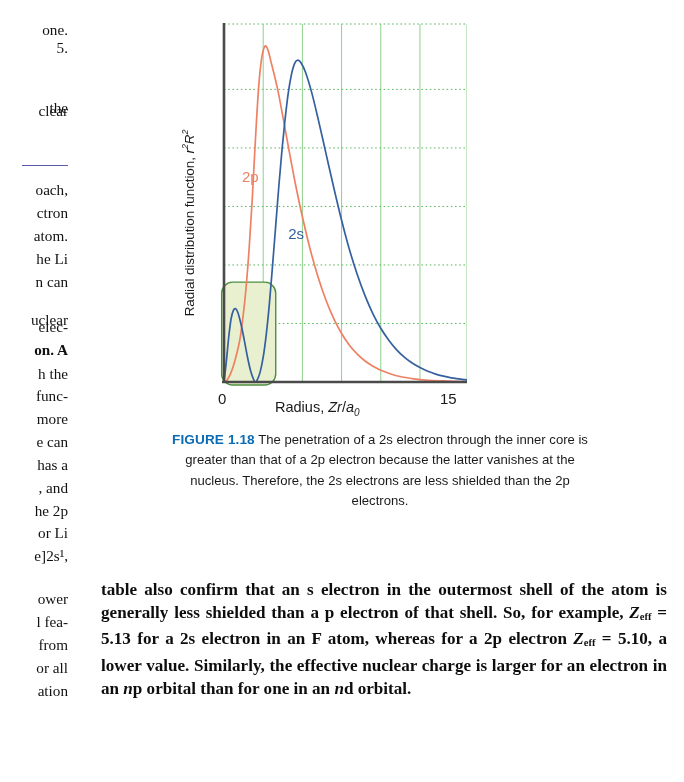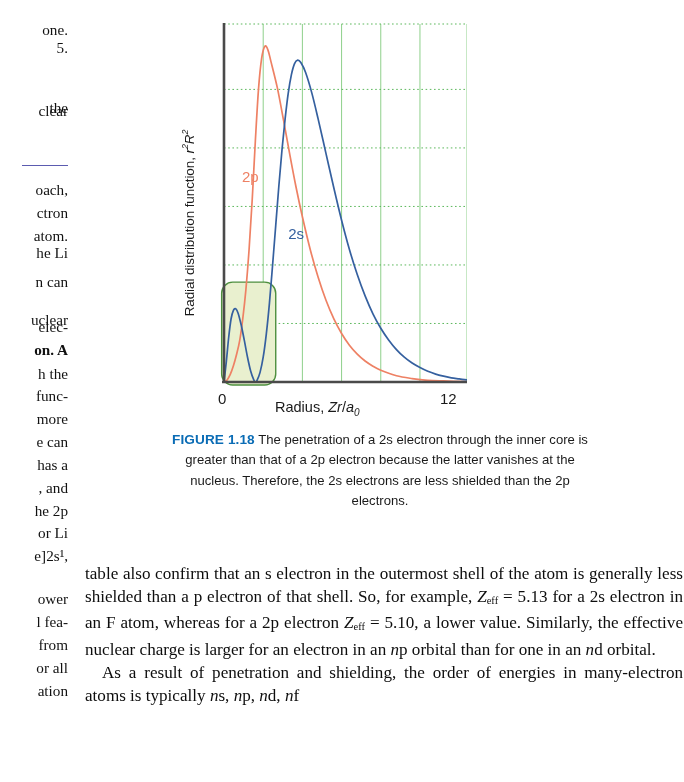--- a/index.html
+++ b/index.html
@@ -136,37 +136,37 @@
     position: absolute;
     left: 85px;
     top: 563px;
     width: 598px;
     font-family: "Liberation Serif", serif;
     font-size: 17.1px;
     line-height: 22.6px;
     color: #0d0d0d;
     text-align: justify;
   }
-  #body-text p { margin: 0; }
+  #body-text p { margin: 16px; font-weight: bold; }
   #body-text p.indent { text-indent: 17px; }
   #body-text i { font-style: italic; }
   #body-text sub { font-size: 10.5px; vertical-align: -0.22em; }
 </style>
 </head>
 <body>
 
 <div id="left-column">
     <div class="lc-line" style="top: 22px;">one.</div>
     <div class="lc-line" style="top: 40px;">5.</div>
     <div class="lc-line" style="top: 84px; margin-top: 16px;">the</div>
     <div class="lc-line" style="top: 103px;">clear</div>
     <div class="lc-line" style="top: 182px;">oach,</div>
     <div class="lc-line" style="top: 205px;">ctron</div>
     <div class="lc-line" style="top: 228px;">atom.</div>
-    <div class="lc-line" style="top: 245px;">he Li</div>
+    <div class="lc-line" style="top: 251px;">he Li</div>
     <div class="lc-line" style="top: 274px;">n can</div>
     <div class="lc-line" style="top: 312px;">uclear</div>
     <div class="lc-line" style="top: 319px;">elec-</div>
     <div class="lc-line bold" style="top: 342px;">on. A</div>
     <div class="lc-line" style="top: 366px;">h the</div>
     <div class="lc-line" style="top: 388px;">func-</div>
     <div class="lc-line" style="top: 411px;">more</div>
     <div class="lc-line" style="top: 434px;">e can</div>
     <div class="lc-line" style="top: 457px;">has a</div>
     <div class="lc-line" style="top: 480px;">, and</div>
@@ -205,27 +205,26 @@
         <rect x="1.6483870967741936" y="260.1730769230769" width="54.08709677419355" height="102.8269230769231" rx="11" ry="11" fill="#e9f0cf" stroke="#4d8f3e" stroke-width="1.4"></rect>
         <path d="M 4.00 360.00 C 4.52 359.66, 6.09 359.20, 7.14 357.93 C 8.18 356.67, 9.23 354.78, 10.27 352.43 C 11.32 350.07, 12.36 347.15, 13.41 343.82 C 14.45 340.49, 15.50 336.65, 16.54 332.46 C 17.59 328.27, 18.63 324.72, 19.68 318.69 C 20.72 312.67, 21.77 304.92, 22.81 296.32 C 23.86 287.71, 24.90 278.53, 25.95 267.06 C 26.99 255.58, 28.04 242.39, 29.08 227.47 C 30.13 212.55, 31.17 195.63, 32.22 177.56 C 33.26 159.49, 34.31 137.40, 35.35 119.04 C 36.40 100.68, 37.45 81.17, 38.49 67.40 C 39.54 53.63, 40.58 43.59, 41.63 36.42 C 42.67 29.25, 43.72 25.81, 44.76 24.38 C 45.81 22.94, 46.85 25.24, 47.90 27.82 C 48.94 30.40, 49.46 33.55, 51.03 39.87 C 52.60 46.18, 55.21 55.93, 57.30 65.68 C 59.39 75.44, 61.48 87.20, 63.57 98.38 C 65.66 109.57, 67.75 121.62, 69.85 132.81 C 71.94 144.00, 74.03 155.18, 76.12 165.51 C 78.21 175.84, 80.04 184.44, 82.39 194.77 C 84.74 205.10, 87.61 217.43, 90.23 227.47 C 92.84 237.51, 95.45 246.58, 98.06 255.01 C 100.68 263.44, 103.29 271.13, 105.90 278.07 C 108.52 285.02, 111.13 291.10, 113.74 296.66 C 116.35 302.23, 118.97 307.05, 121.58 311.46 C 124.19 315.88, 126.81 319.73, 129.42 323.17 C 132.03 326.61, 134.65 329.48, 137.26 332.12 C 139.87 334.76, 142.48 336.99, 145.10 339.00 C 147.71 341.01, 150.32 342.62, 152.94 344.17 C 155.55 345.71, 156.85 346.69, 160.77 348.30 C 164.69 349.90, 171.23 352.43, 176.45 353.80 C 181.68 355.18, 186.90 355.81, 192.13 356.56 C 197.35 357.30, 202.58 357.88, 207.81 358.28 C 213.03 358.68, 216.95 358.74, 223.48 358.97 C 230.02 359.20, 243.08 359.54, 247.00 359.66" fill="none" stroke="#ee8164" stroke-width="1.7" stroke-linejoin="round" stroke-linecap="round"></path>
         <path d="M 4.00 360.00 C 4.39 356.56, 5.57 346.80, 6.35 339.35 C 7.14 331.89, 7.92 322.31, 8.70 315.25 C 9.49 308.19, 10.27 301.48, 11.05 297.01 C 11.84 292.53, 12.62 290.12, 13.41 288.40 C 14.19 286.68, 14.97 286.22, 15.76 286.68 C 16.54 287.14, 17.20 288.40, 18.11 291.15 C 19.02 293.91, 20.20 298.61, 21.25 303.20 C 22.29 307.79, 23.34 313.36, 24.38 318.69 C 25.43 324.03, 26.47 330.17, 27.52 335.22 C 28.56 340.26, 29.61 345.20, 30.65 348.98 C 31.70 352.77, 33.00 356.10, 33.79 357.93 C 34.57 359.77, 34.83 359.89, 35.35 360.00 C 35.88 360.11, 36.14 360.23, 36.92 358.62 C 37.71 357.02, 39.01 354.26, 40.06 350.36 C 41.10 346.46, 42.15 341.64, 43.19 335.22 C 44.24 328.79, 45.28 320.87, 46.33 311.81 C 47.37 302.74, 48.42 292.30, 49.46 280.83 C 50.51 269.35, 51.55 255.87, 52.60 242.96 C 53.65 230.05, 54.69 216.57, 55.74 203.38 C 56.78 190.18, 57.83 176.41, 58.87 163.79 C 59.92 151.17, 60.96 138.83, 62.01 127.64 C 63.05 116.46, 64.10 106.13, 65.14 96.66 C 66.19 87.20, 67.23 78.19, 68.28 70.85 C 69.32 63.50, 70.37 57.48, 71.41 52.60 C 72.46 47.73, 73.50 44.00, 74.55 41.59 C 75.59 39.18, 76.64 38.32, 77.68 38.14 C 78.73 37.97, 79.51 38.55, 80.82 40.55 C 82.13 42.56, 83.69 45.14, 85.52 50.19 C 87.35 55.24, 89.70 63.10, 91.79 70.85 C 93.88 78.59, 95.71 86.62, 98.06 96.66 C 100.42 106.70, 103.29 119.61, 105.90 131.09 C 108.52 142.56, 111.13 154.32, 113.74 165.51 C 116.35 176.70, 118.97 187.88, 121.58 198.21 C 124.19 208.54, 126.81 218.41, 129.42 227.47 C 132.03 236.54, 134.65 244.85, 137.26 252.60 C 139.87 260.35, 142.48 267.40, 145.10 273.94 C 147.71 280.48, 150.32 286.45, 152.94 291.84 C 155.55 297.24, 158.16 301.94, 160.77 306.30 C 163.39 310.66, 166.00 314.45, 168.61 318.00 C 171.23 321.56, 173.84 324.77, 176.45 327.64 C 179.06 330.51, 181.68 332.98, 184.29 335.22 C 186.90 337.45, 189.52 339.35, 192.13 341.07 C 194.74 342.79, 197.35 344.17, 199.97 345.54 C 202.58 346.92, 205.19 348.24, 207.81 349.33 C 210.42 350.42, 213.03 351.28, 215.65 352.08 C 218.26 352.89, 220.87 353.52, 223.48 354.15 C 226.10 354.78, 228.71 355.41, 231.32 355.87 C 233.94 356.33, 236.55 356.56, 239.16 356.90 C 241.77 357.25, 245.69 357.76, 247.00 357.93" fill="none" stroke="#35609f" stroke-width="1.7" stroke-linejoin="round" stroke-linecap="round"></path>
         <line x1="4" y1="1" x2="4" y2="360" stroke="#4a4a4a" stroke-width="2.6"></line>
         <line x1="2" y1="360" x2="247" y2="360" stroke="#4a4a4a" stroke-width="2.6"></line>
         <text x="22.029032258064515" y="160.34615384615387" fill="#ee8164" font-size="15" font-family="&quot;Liberation Sans&quot;, sans-serif">2p</text>
         <text x="68.2774193548387" y="217.14423076923077" fill="#35609f" font-size="15" font-family="&quot;Liberation Sans&quot;, sans-serif">2s</text>
       </svg>
 
     <div id="xtick-0">0</div>
-    <div id="xtick-15">12</div>
+    <div id="xtick-15">15</div>
     <div id="xlabel">
       Radius, <i>Zr</i>/<i>a</i><sub>0</sub>
     </div>
   </div>
 
   <div id="caption">
     <span id="caption-tag">FIGURE 1.18</span><span id="caption-body"> The penetration of a 2s electron through the inner core is greater than that of a 2p electron because the latter vanishes at the nucleus. Therefore, the 2s electrons are less shielded than the 2p electrons.</span>
   </div>
 </div>
 
 <div id="body-text">
   <p id="para-1">table also confirm that an s electron in the outermost shell of the atom is generally less shielded than a p electron of that shell. So, for example, <i>Z</i><sub>eff</sub> = 5.13 for a 2s electron in an F atom, whereas for a 2p electron <i>Z</i><sub>eff</sub> = 5.10, a lower value. Similarly, the effective nuclear charge is larger for an electron in an <i>n</i>p orbital than for one in an <i>n</i>d orbital.</p>
-  <p id="para-2" class="indent">As a result of penetration and shielding, the order of energies in many-electron atoms is typically <i>n</i>s, <i>n</i>p, <i>n</i>d, <i>n</i>f</p>
 </div>
 
 </body></html>

